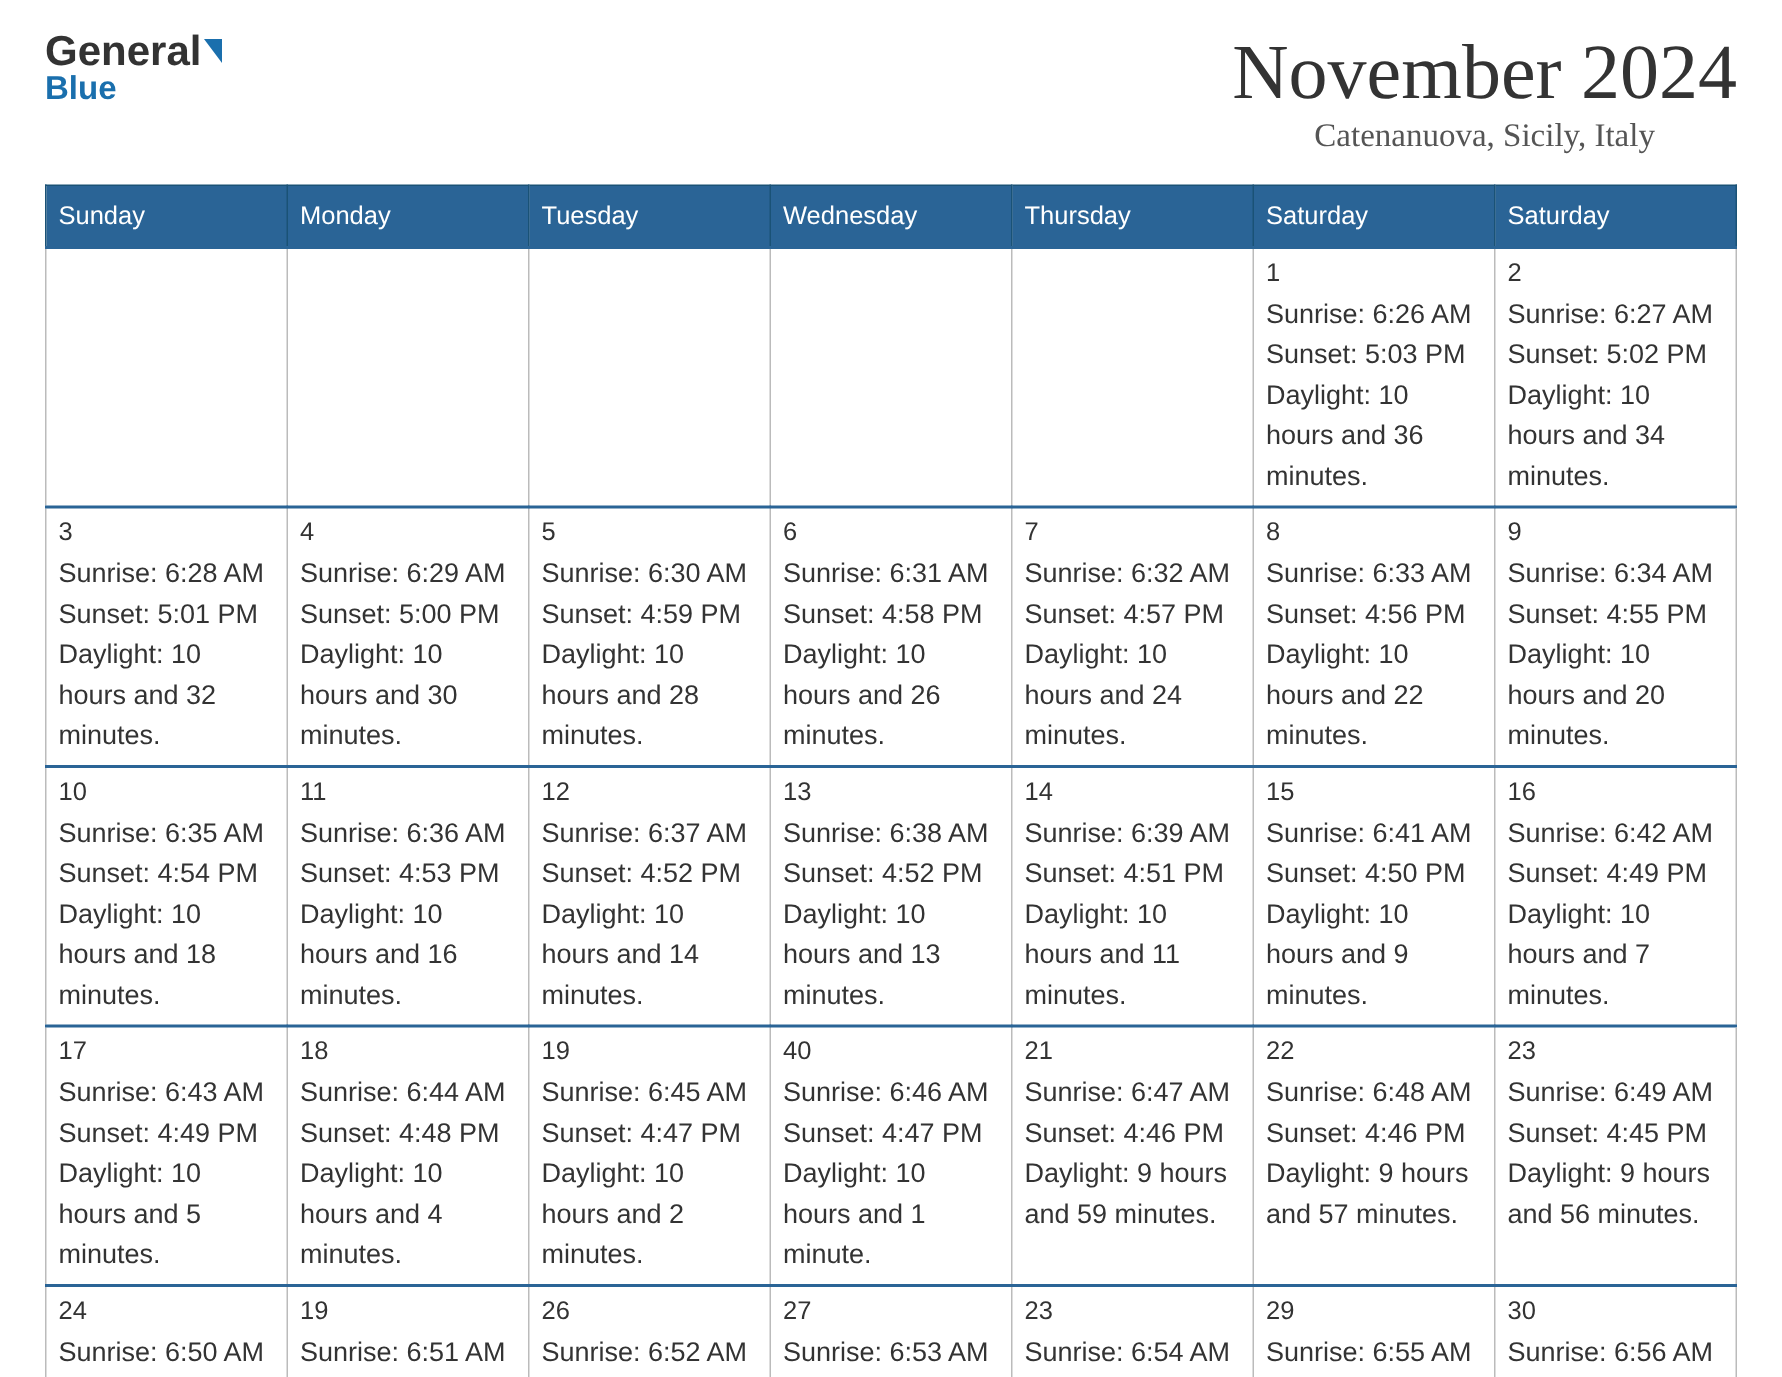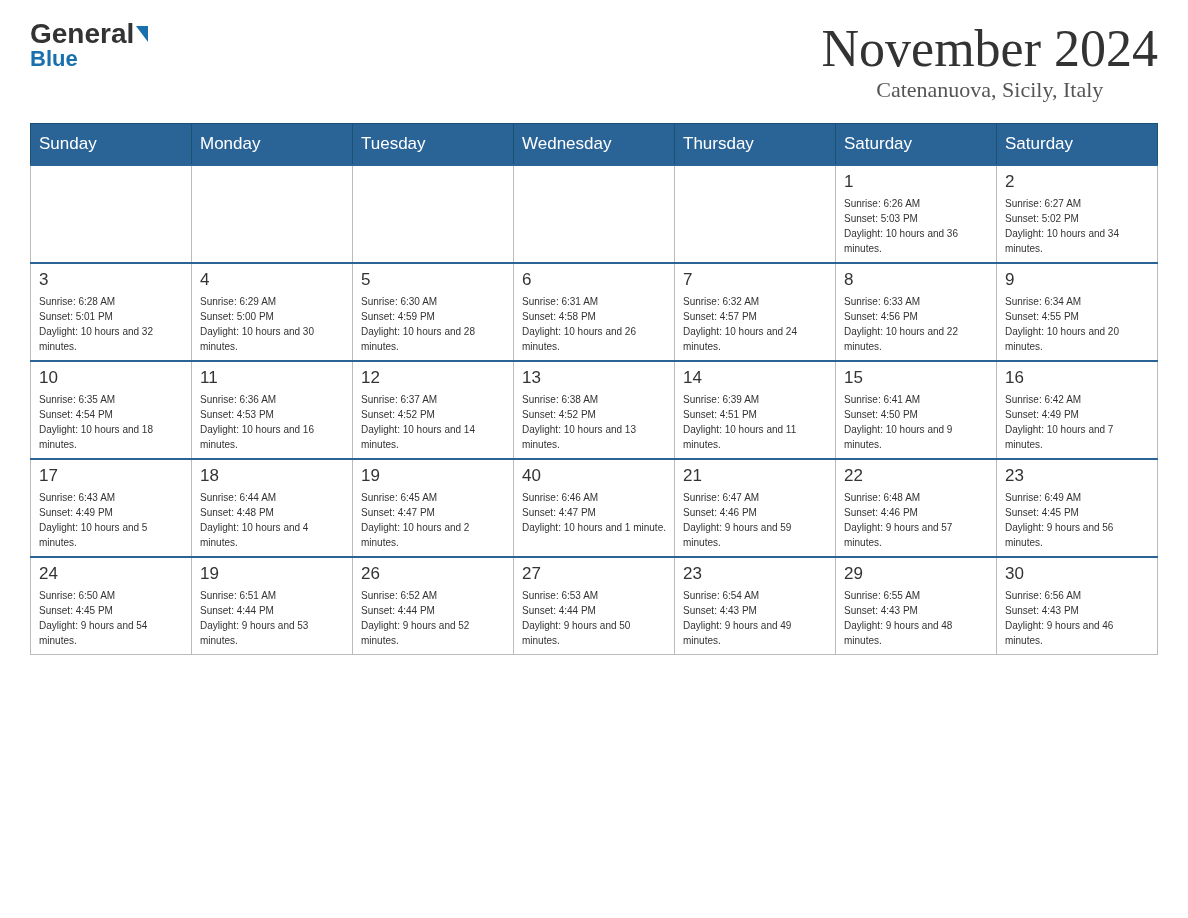--- a/index.html
+++ b/index.html
@@ -84,21 +84,21 @@
       color: #333;
       background: #fff;
     }
     .day-number {
       font-size: 17px;
       color: #333;
       display: block;
       margin-bottom: 4px;
     }
     .day-info {
-      font-size: 10px;
+      font-size: 18px;
       line-height: 1.5;
       color: #333;
     }
     .calendar tr {
       border-bottom: 2px solid #2a6496;
     }
     .calendar tbody tr:last-child {
       border-bottom: none;
     }
     .empty-cell {

